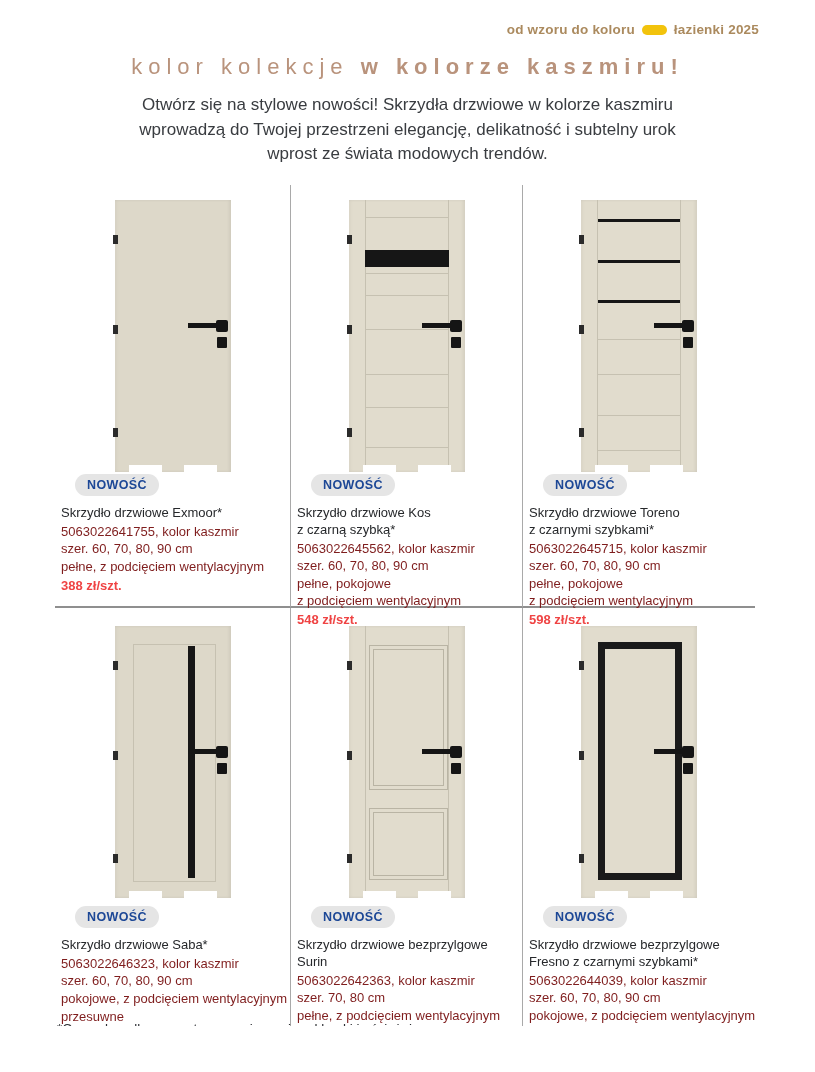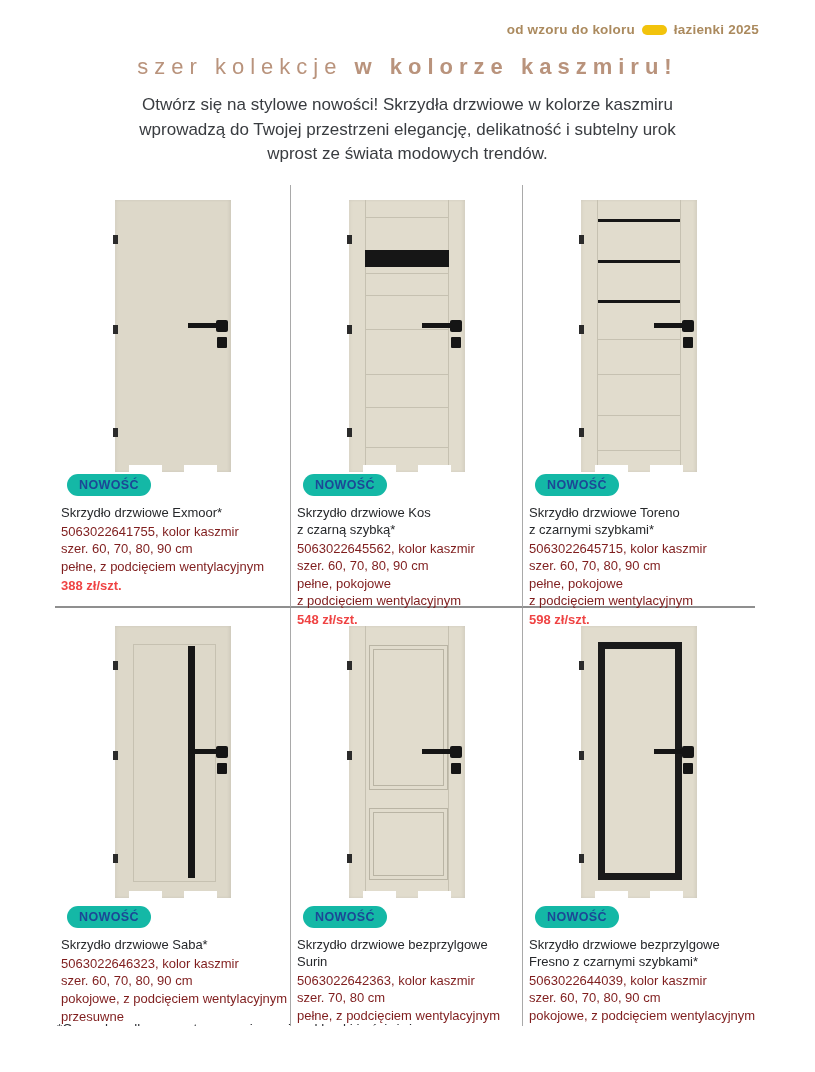--- a/index.html
+++ b/index.html
@@ -47,21 +47,21 @@
   .glass-strip { position:absolute; left:16px; right:16px; top:50px; height:17px; background:#161616; }
   .black-strip { position:absolute; left:17px; right:17px; height:3px; background:#161616; }
   .frame4 { position:absolute; left:18px; right:15px; top:18px; bottom:16px; border:1px solid #c6c1b1; }
   .vglass { position:absolute; left:63%; top:20px; width:7px; height:232px; background:#161616; }
   .panel { position:absolute; left:20px; right:17px; border:1px solid #b9b4a4; }
   .panel i { position:absolute; inset:3px; border:1px solid #b9b4a4; display:block; }
   .pa { top:19px; height:143px; } .pb { top:182px; bottom:18px; }
   .frame6 { position:absolute; left:17px; right:15px; top:16px; bottom:18px; border:7px solid #1a1a1a; }
 
   
-  .badge { display:inline-block; margin:2px 0 0 12px; background:#14b8a6; color:#1c4796;
+  .badge { display:inline-block; margin:2px 0 0 20px; background:#e5e5e5; color:#1c4796;
            font-weight:700; font-size:12.5px; padding:4px 12px; border-radius:13px; letter-spacing:.4px; }
   .pname { margin:9px 2px 1px 6px; font-size:13px; font-weight:400; color:#26282b;
            line-height:1.3; white-space:pre-line; }
   .pline { margin:0 0 0 6px; font-size:13px; color:#7f1d1d; line-height:1.35; white-space:nowrap; }
   .price { margin:2px 0 0 6px; font-weight:700; font-size:13px; color:#ef4444; }
 
   
   .footnote { position:absolute; top:1021px; left:57px; font-size:13.5px; color:#2c2f33; white-space:nowrap; }
   .footer-right { position:absolute; top:1028px; right:105px; font-size:15.5px; font-weight:700; color:#1d2023; }
   .footer-right a { color:#0b78c4; text-decoration:none; }
@@ -72,21 +72,21 @@
 
 <div class="page">
 
   <div class="topbar">
     <span>od wzoru do koloru</span>
     <span class="pill"></span>
     <span>łazienki 2025</span>
   </div>
 
   <div class="title">
-    <span class="t-reg">szer kolekcje</span>
+    <span class="t-reg">kolor kolekcje</span>
     <span class="t-bold">w kolorze kaszmiru!</span>
   </div>
 
   <div class="intro">Otwórz się na stylowe nowości! Skrzydła drzwiowe w kolorze kaszmiru
 wprowadzą do Twojej przestrzeni elegancję, delikatność i subtelny urok
 wprost ze świata modowych trendów.</div>
 
   <div class="grid">
 
     <div class="cell c1">

